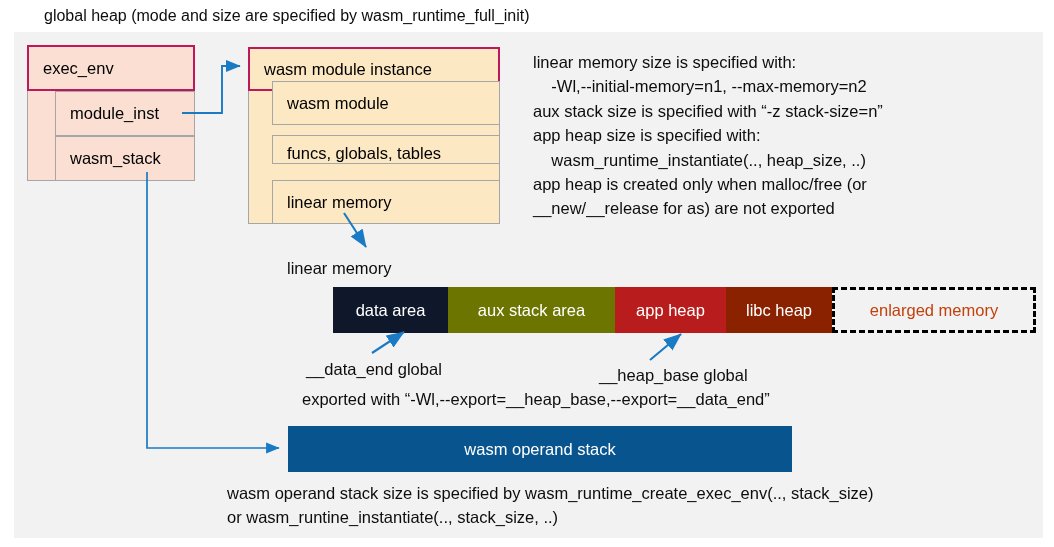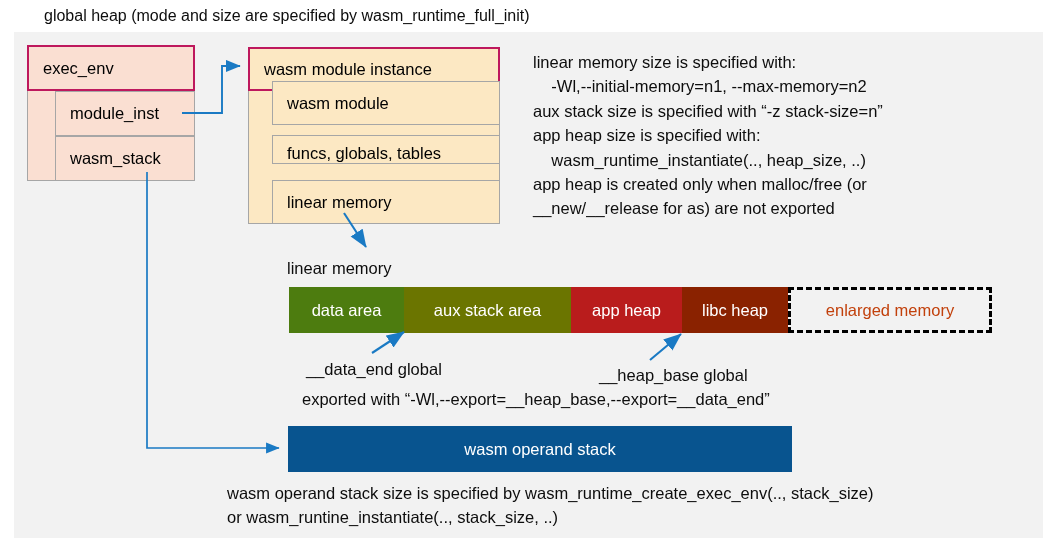--- a/index.html
+++ b/index.html
@@ -187,21 +187,21 @@
     -Wl,--initial-memory=n1, --max-memory=n2
 aux stack size is specified with “-z stack-size=n”
 app heap size is specified with:
     wasm_runtime_instantiate(.., heap_size, ..)
 app heap is created only when malloc/free (or
 __new/__release for as) are not exported</div>
 
   <div class="lm-caption" style="left:287px; top:259px;">linear memory</div>
 
   <div class="mem-bar" style="left:289px; top:287px;">
-    <div class="mem-seg" style="width:115px; background:#4d7c0f;">
+    <div class="mem-seg" style="width:115px; background:#0f172a;margin-left:44px;">
       <span>data area</span>
     </div>
     <div class="mem-seg" style="width:167px; background:#6b7500;">
       <span>aux stack area</span>
     </div>
     <div class="mem-seg" style="width:111px; background:#b91c1c;">
       <span>app heap</span>
     </div>
     <div class="mem-seg" style="width:106px; background:#8a2200;">
       <span>libc heap</span>

